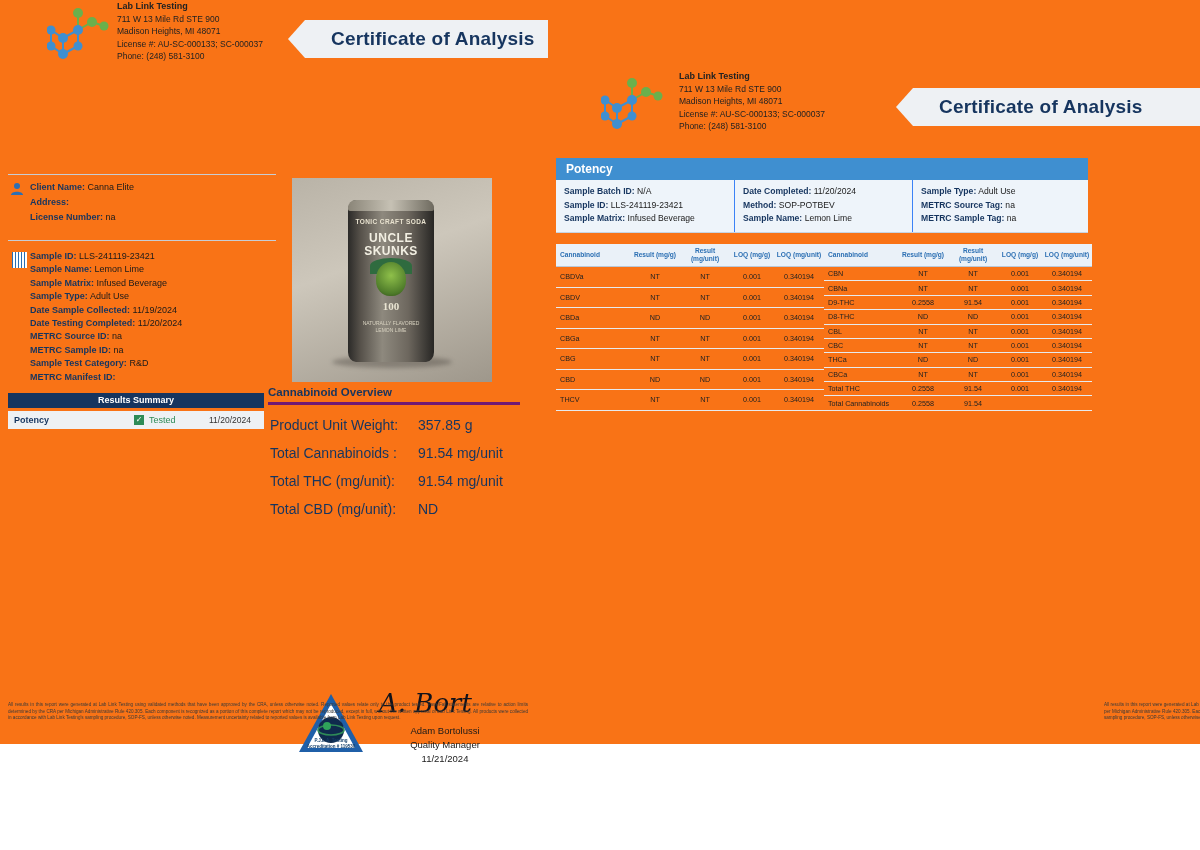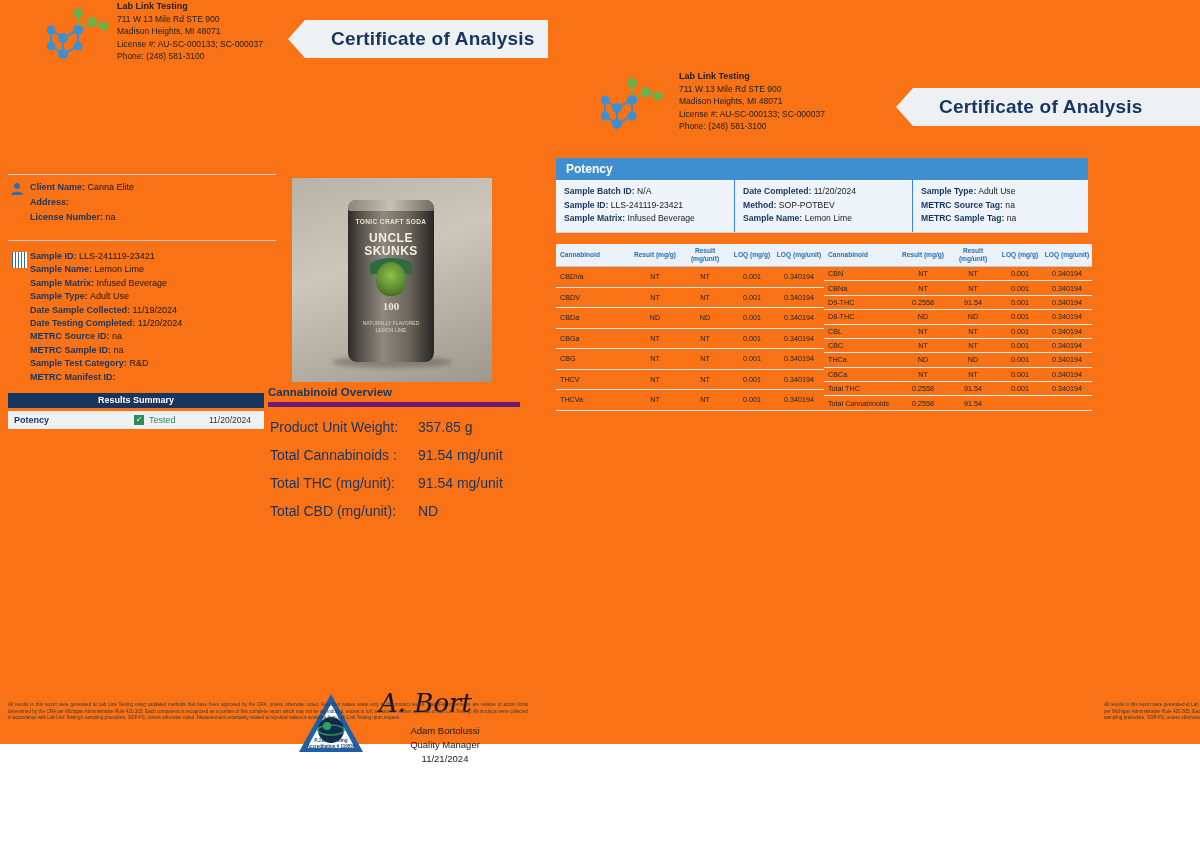--- a/index.html
+++ b/index.html
@@ -257,21 +257,21 @@
     position: absolute;
     left: 268px;
     top: 386px;
     width: 252px;
   }
   .cb-title {
     font-size: 11.5px;
     font-weight: bold;
     color: #16355f;
     padding-bottom: 4px;
-    border-bottom: 5px solid #701a75;
+    border-bottom: 3px solid #701a75;
   }
   .cb-row {
     display: flex;
     font-size: 14px;
     padding: 12px 0 0 2px;
   }
   .cb-row .cb-key { width: 148px; color: #16355f; }
   .cb-row .cb-val { color: #16355f; }
 
   
@@ -668,28 +668,28 @@
               <td>0.340194</td>
             </tr>
             <tr>
               <td class="first">CBG</td>
               <td>NT</td>
               <td>NT</td>
               <td>0.001</td>
               <td>0.340194</td>
             </tr>
             <tr>
+              <td class="first">CBD</td>
+              <td>ND</td>
+              <td>ND</td>
+              <td>0.001</td>
+              <td>0.340194</td>
+            </tr>
+            <tr>
               <td class="first">THCV</td>
-              <td>NT</td>
-              <td>NT</td>
-              <td>0.001</td>
-              <td>0.340194</td>
-            </tr>
-            <tr>
-              <td class="first">THCVa</td>
               <td>NT</td>
               <td>NT</td>
               <td>0.001</td>
               <td>0.340194</td>
             </tr>
           </tbody>
       </table>
 
       <table class="cann">
         <colgroup>

